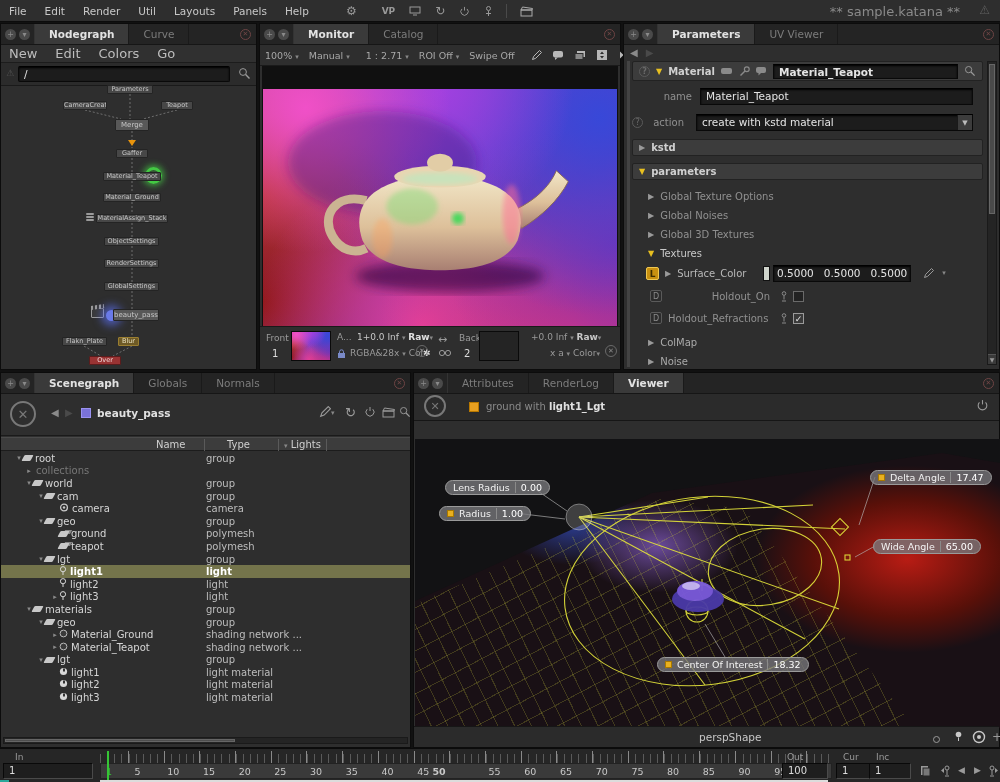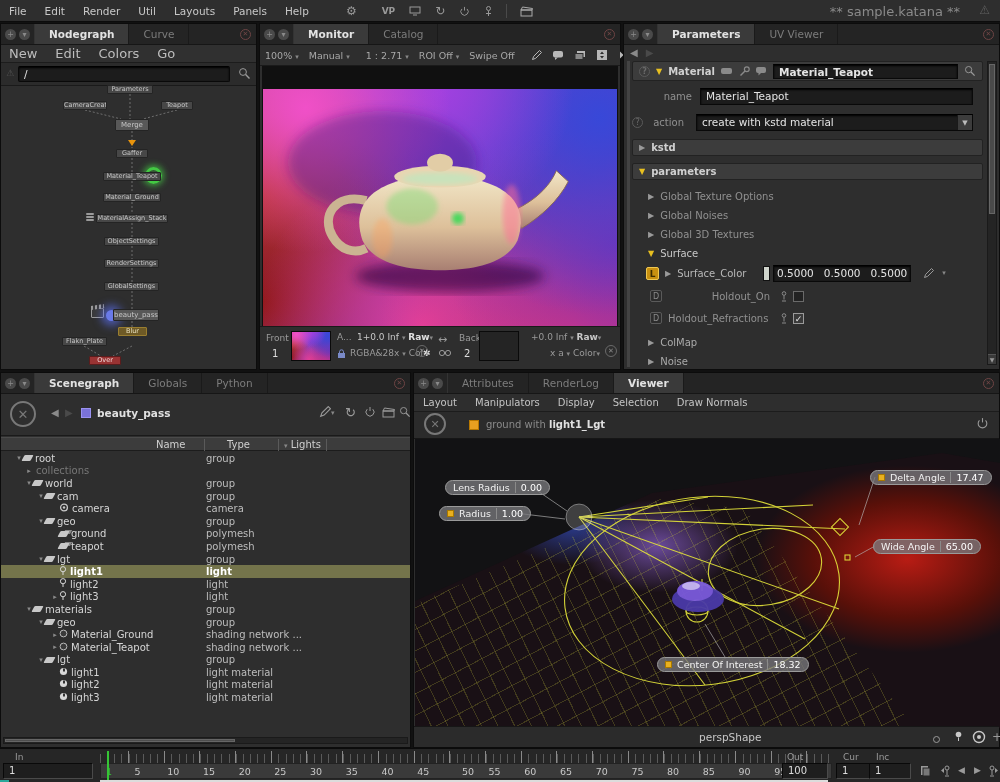--- a/index.html
+++ b/index.html
@@ -275,21 +275,21 @@
         <i></i>
       </div>
     <div class="node" style="left:95px;top:190px;width:72px">MaterialAssign_Stack</div>
     <div class="node" style="left:103px;top:213px;width:55px">ObjectSettings</div>
     <div class="node" style="left:103px;top:235px;width:55px">RenderSettings</div>
     <div class="node" style="left:103px;top:258px;width:55px">GlobalSettings</div>
     <div class="clapic" style="left:90px;top:284px"></div>
     <div class="blueglow" style="left:105px;top:286px"></div>
     <div class="node lg" style="left:112px;top:285px;width:46px">beauty_pass</div>
     <div class="node" style="left:61px;top:313px;width:45px">Flakn_Plate</div>
-    <div class="node gold" style="left:117px;top:303px;width:29px">Blur</div>
+    <div class="node gold" style="left:117px;top:313px;width:21px">Blur</div>
     <div class="node red" style="left:88px;top:332px;width:32px">Over</div>
   </div>
 
   <div class="panel" style="left:259px;top:23px;width:362px;height:347px">
     <div class="tabbar">
       <div class="tb-icons">
           <span class="cbtn">+</span>
           <span class="cbtn">▾</span>
         </div>
       <div class="tab on">Monitor</div>
@@ -455,21 +455,21 @@
       <div class="prow" style="top:145px;left:24px">
         <span class="gtri" style="margin-right:6px">▶</span>
           <span class="plabel">Global Noises</span>
       </div>
       <div class="prow" style="top:164px;left:24px">
         <span class="gtri" style="margin-right:6px">▶</span>
           <span class="plabel">Global 3D Textures</span>
       </div>
       <div class="prow" style="top:183px;left:24px">
         <span class="ytri" style="margin-right:6px">▼</span>
-          <span style="color:#c8c8c8">Surface</span>
+          <span style="color:#c8c8c8">Textures</span>
       </div>
 
       <div class="prow" style="top:202px;left:22px;height:20px">
         <span class="lbadge">L</span>
         <span class="gtri" style="margin:0 6px">▶</span>
         <span class="plabel" style="width:86px;color:#b8b8b8">Surface_Color</span>
         <span class="swatch"></span>
         <div class="inp flexc" style="width:138px;height:17px;margin-left:3px;gap:10px;justify-content:center">
           <span>0.5000</span>
             <span>0.5000</span>
@@ -516,21 +516,21 @@
   </div>
 
   <div class="panel" style="left:0;top:372px;width:411px;height:376px">
     <div class="tabbar">
       <div class="tb-icons">
           <span class="cbtn">+</span>
           <span class="cbtn">▾</span>
         </div>
       <div class="tab on">Scenegraph</div>
       <div class="tab">Globals</div>
-      <div class="tab">Python</div>
+      <div class="tab">Normals</div>
       <div class="tab-close">✕</div>
     </div>
     <div class="sg-tool">
       <div class="bigx" style="left:9px;top:7px">✕</div>
       <span class="abs" style="left:50px;top:13px;color:#8a8a8a">◀</span>
       <span class="abs" style="left:64px;top:13px;color:#4a4a4a">▶</span>
       <span class="abs" style="left:80px;top:14px;width:10px;height:10px;background:#7a72d8;border:1px solid #9a92f0"></span>
       <b class="abs" style="left:96px;top:13px;color:#e0e0e0;font-size:10.5px">beauty_pass</b>
       <span class="abs" style="left:318px;top:12px"><svg class="icon" width="12" height="12" viewBox="0 0 11 11">
             <path d="M1.5 9.5l1.2-3.2L8.5 .5 10.5 2.5 4.7 8.3z" fill="none" stroke="#9a9a9a"></path>
@@ -711,27 +711,20 @@
   <div class="panel" style="left:413px;top:372px;width:587px;height:376px">
     <div class="tabbar">
       <div class="tb-icons">
           <span class="cbtn">+</span>
           <span class="cbtn">▾</span>
         </div>
       <div class="tab">Attributes</div>
       <div class="tab">RenderLog</div>
       <div class="tab on">Viewer</div>
       <div class="tab-close">✕</div>
-    </div>
-    <div class="vw-menu">
-      <span>Layout</span>
-      <span>Manipulators</span>
-      <span>Display</span>
-      <span>Selection</span>
-      <span>Draw Normals</span>
     </div>
     <div class="vw-info">
       <div class="bigx" style="left:10px;top:1px;width:22px;height:22px;line-height:19px;font-size:11px">✕</div>
       <span class="abs" style="left:55px;top:8px;width:10px;height:10px;background:#e8a020;border:1px solid #b87800"></span>
       <span class="abs" style="left:72px;top:7px;color:#8a8a8a"><span>ground with</span> <b style="color:#e0e0e0">light1_Lgt</b></span>
       <span class="abs" style="right:10px;top:5px"><svg class="icon" width="13" height="13" viewBox="0 0 12 12">
             <path d="M6 1v4" stroke="#9a9a9a" fill="none"></path>
             <path d="M3.2 3.2a4 4 0 1 0 5.6 0" stroke="#9a9a9a" fill="none"></path>
           </svg></span>
     </div>
@@ -824,21 +817,21 @@
         <span class="tick-num" style="left: 8px; color: rgb(53, 196, 53);">1</span>
         <span class="tick-num" style="left: 36.564px;">5</span>
         <span class="tick-num" style="left: 72.269px;">10</span>
         <span class="tick-num" style="left: 107.974px;">15</span>
         <span class="tick-num" style="left: 143.679px;">20</span>
         <span class="tick-num" style="left: 179.384px;">25</span>
         <span class="tick-num" style="left: 215.089px;">30</span>
         <span class="tick-num" style="left: 250.794px;">35</span>
         <span class="tick-num" style="left: 286.499px;">40</span>
         <span class="tick-num" style="left: 322.204px;">45</span>
-        <span class="tick-num" style="left: 367px;">50</span>
+        <span class="tick-num" style="left: 338px; font-weight: bold;">50</span>
         <span class="tick-num" style="left: 393.614px;">55</span>
         <span class="tick-num" style="left: 429.319px;">60</span>
         <span class="tick-num" style="left: 465.024px;">65</span>
         <span class="tick-num" style="left: 500.729px;">70</span>
         <span class="tick-num" style="left: 536.434px;">75</span>
         <span class="tick-num" style="left: 572.139px;">80</span>
         <span class="tick-num" style="left: 607.844px;">85</span>
         <span class="tick-num" style="left: 643.549px;">90</span>
         <span class="tick-num" style="left: 679.254px;">95</span>
         <span class="tick-num" style="left: 714.959px;">100</span>

